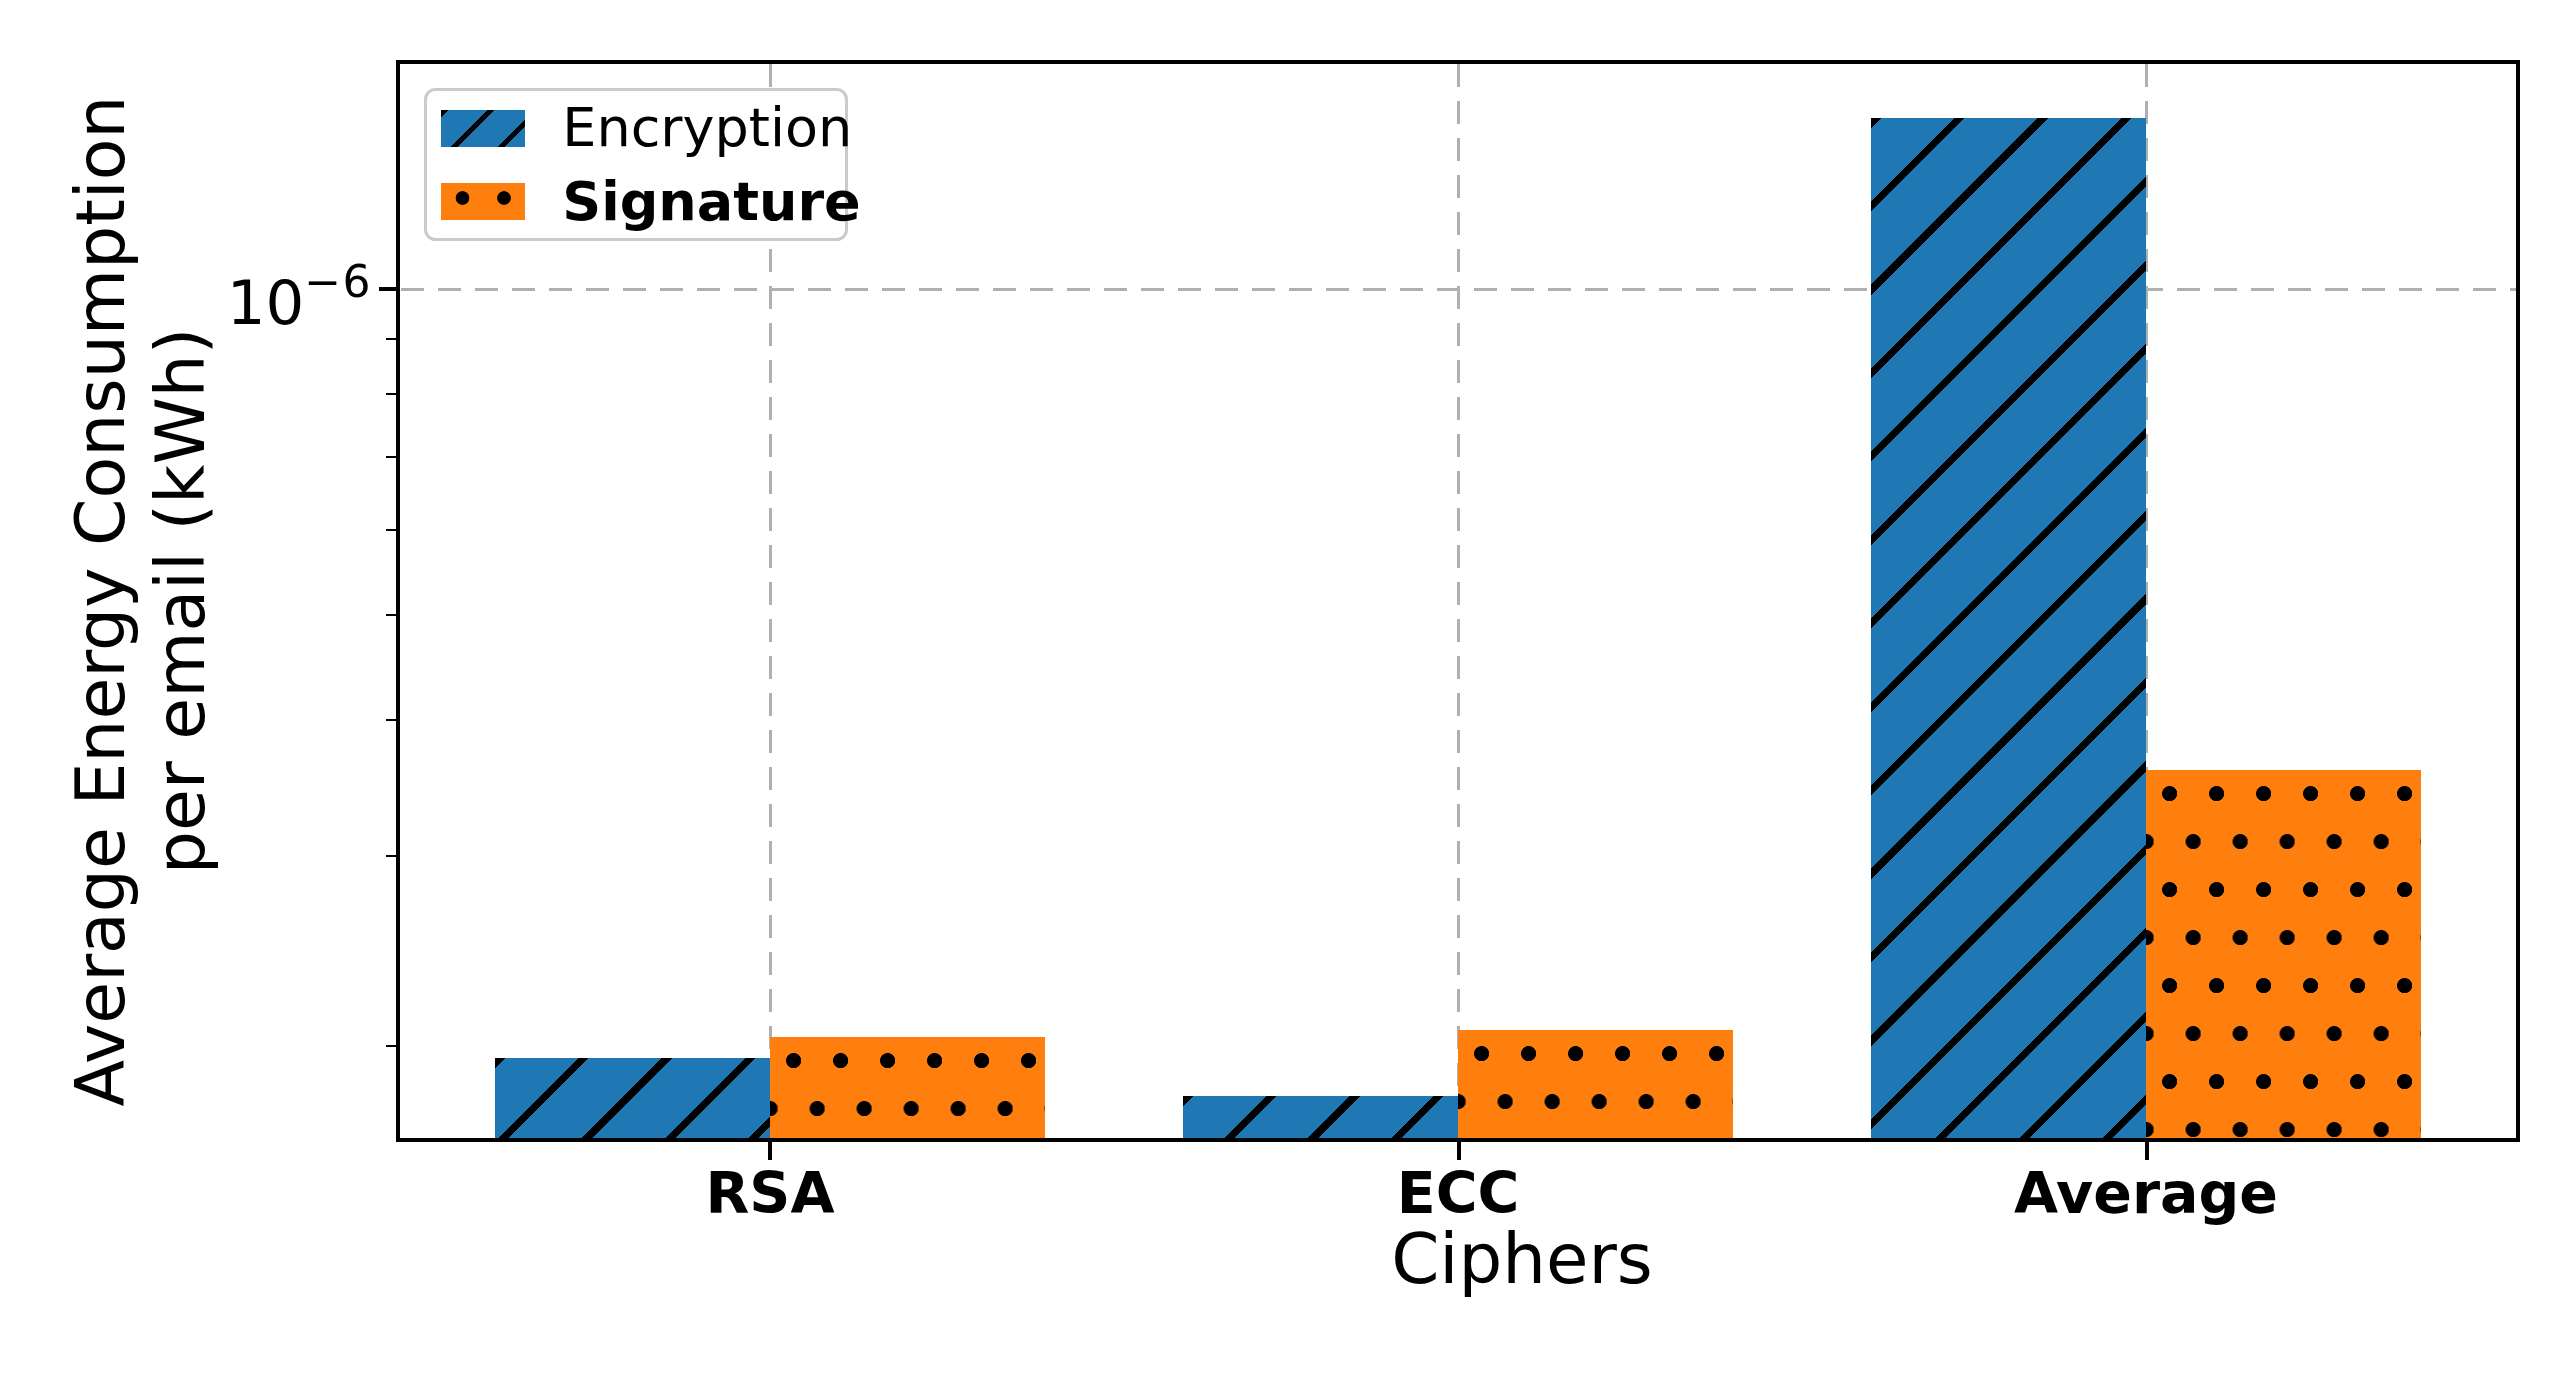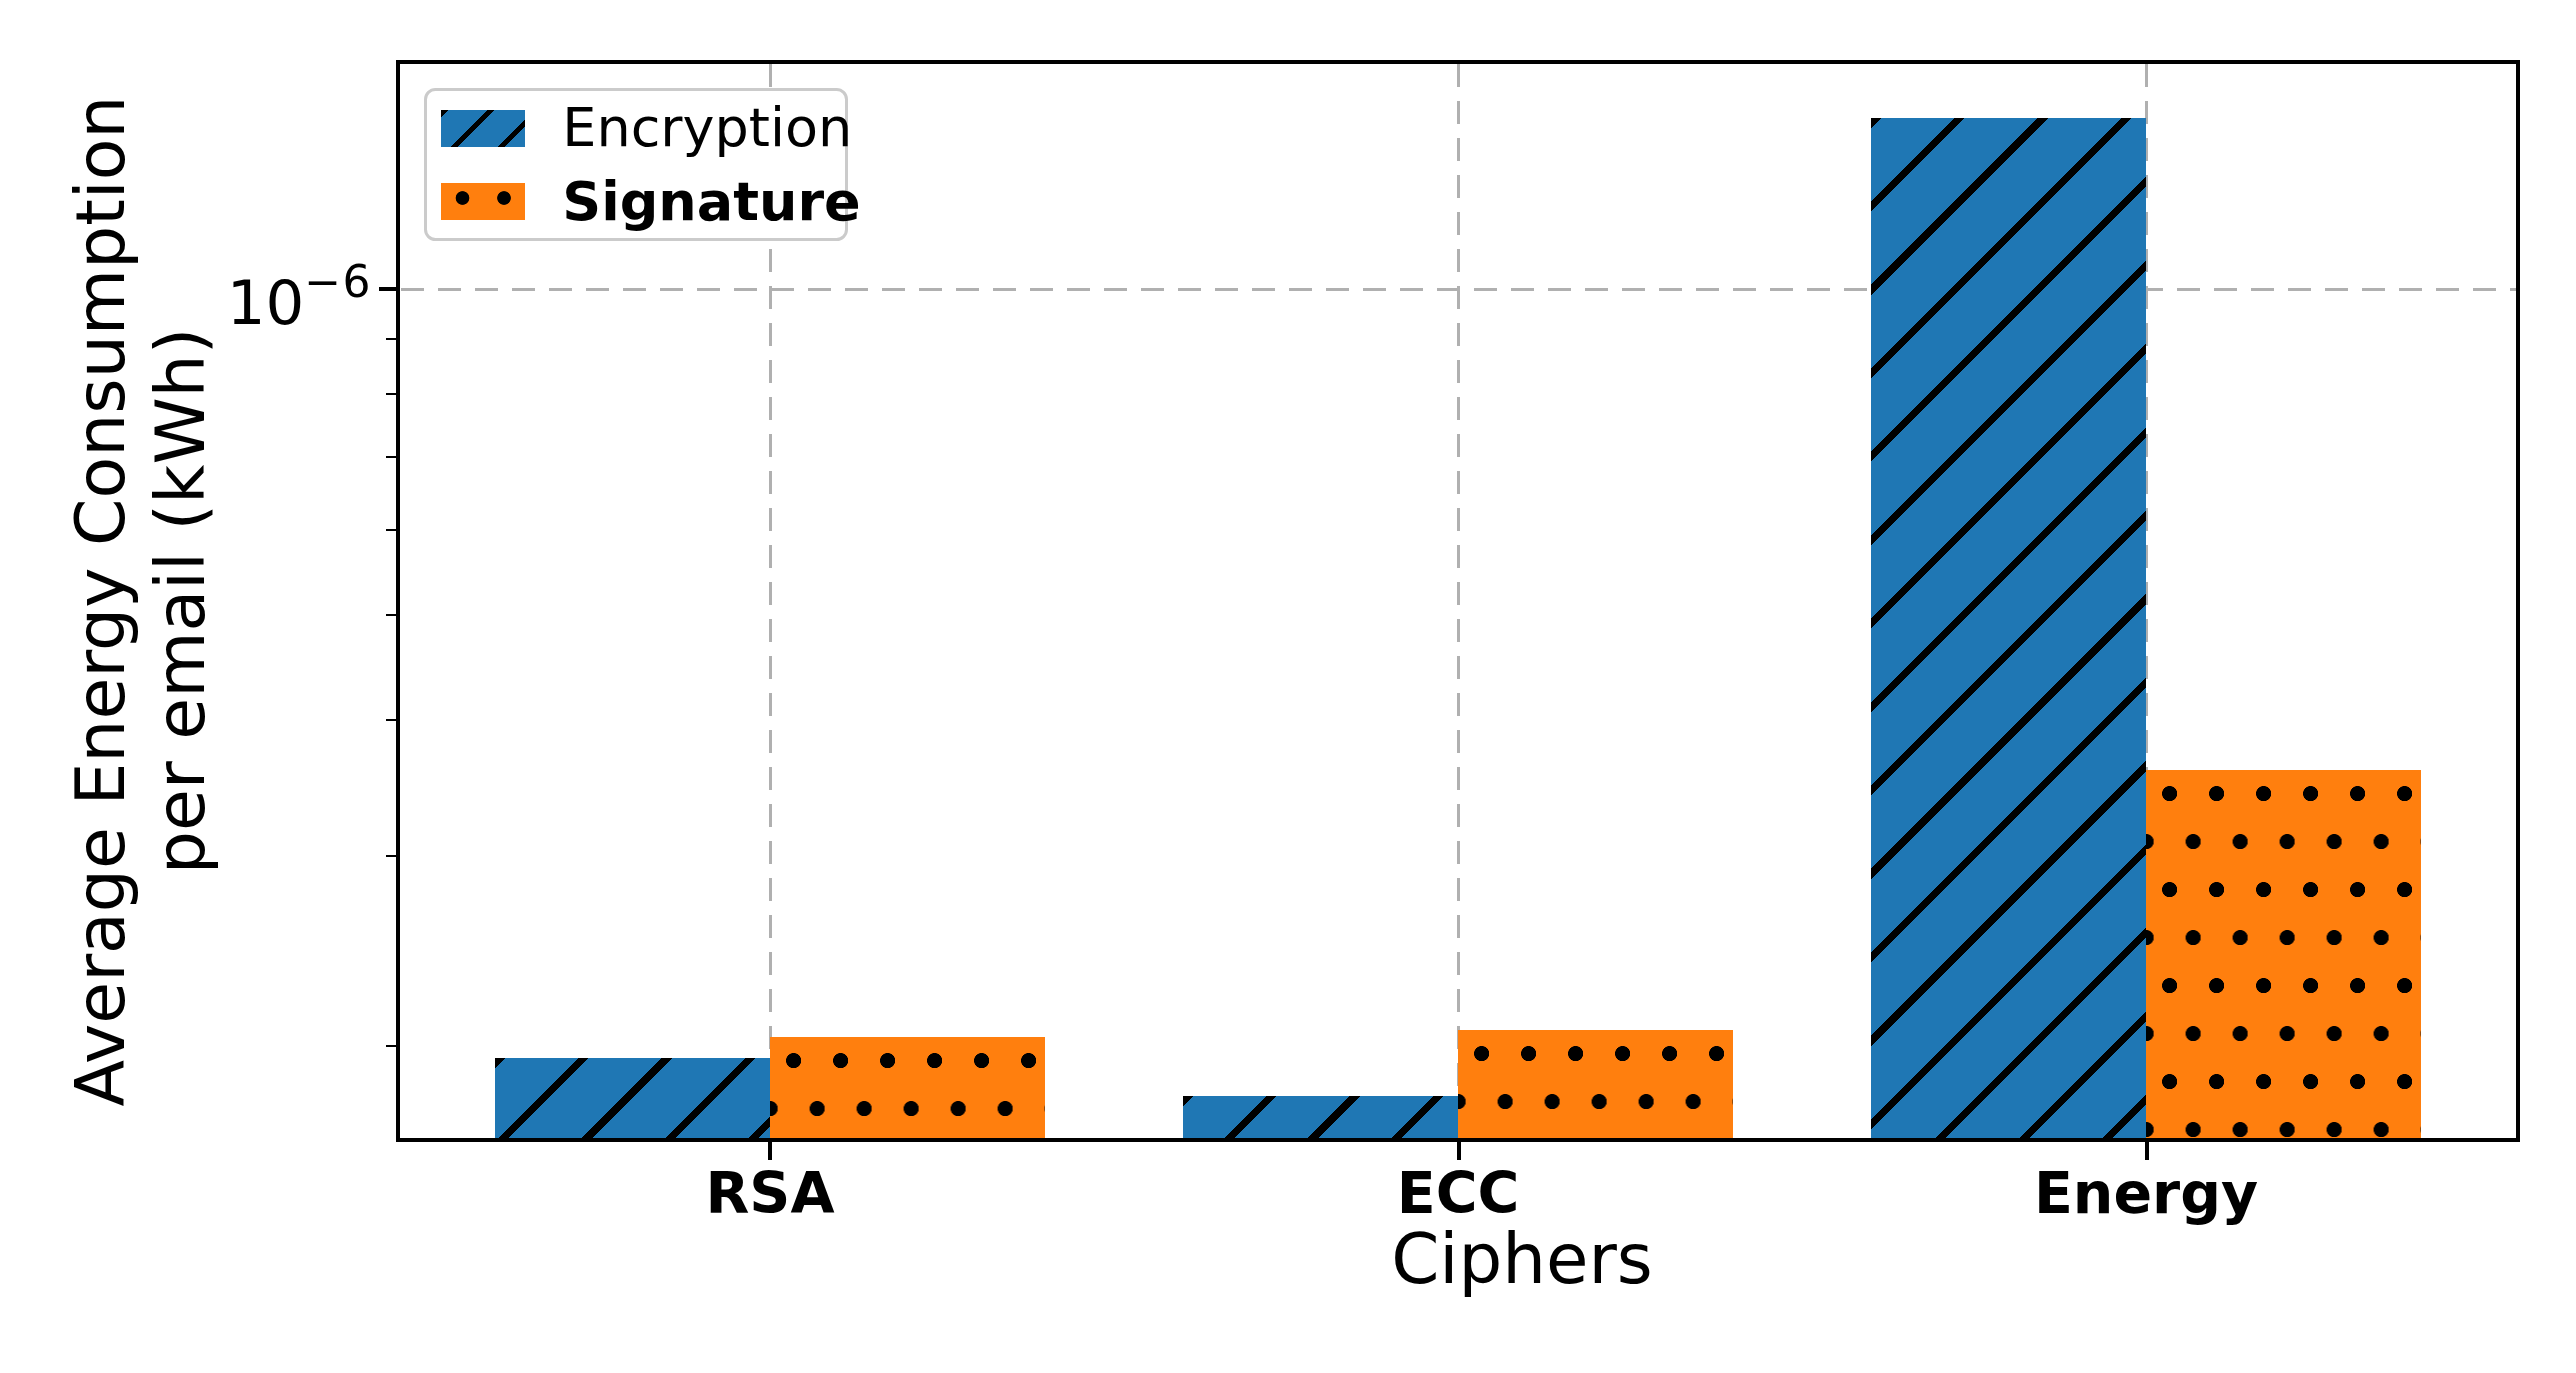--- a/index.html
+++ b/index.html
@@ -106,21 +106,21 @@
       <div class="tick" style="left: 386px; top: 529px; width: 10px; height: 2.1px;"></div>
       <div class="tick" style="left: 386px; top: 614px; width: 10px; height: 2.1px;"></div>
       <div class="tick" style="left: 386px; top: 719px; width: 10px; height: 2.1px;"></div>
       <div class="tick" style="left: 386px; top: 855px; width: 10px; height: 2.1px;"></div>
       <div class="tick" style="left: 386px; top: 1045px; width: 10px; height: 2.1px;"></div>
       <div class="tick" style="left: 768px; top: 1142px; width: 3.6px; height: 18px;"></div>
       <div class="xtick-label" style="left: 770px; top: 1161px;">RSA</div>
       <div class="tick" style="left: 1457px; top: 1142px; width: 3.6px; height: 18px;"></div>
       <div class="xtick-label" style="left: 1458px; top: 1161px;">ECC</div>
       <div class="tick" style="left: 2145px; top: 1142px; width: 3.6px; height: 18px;"></div>
-      <div class="xtick-label" style="left: 2146px; top: 1161px;">Energy</div>
+      <div class="xtick-label" style="left: 2146px; top: 1161px;">Average</div>
     </div>
 
   <div class="spines"></div>
 
   <div class="ytick-label">
     <span>10</span><span class="exp">−6</span>
   </div>
 
   <div class="xlabel">Ciphers</div>
   <div class="ylabel">

